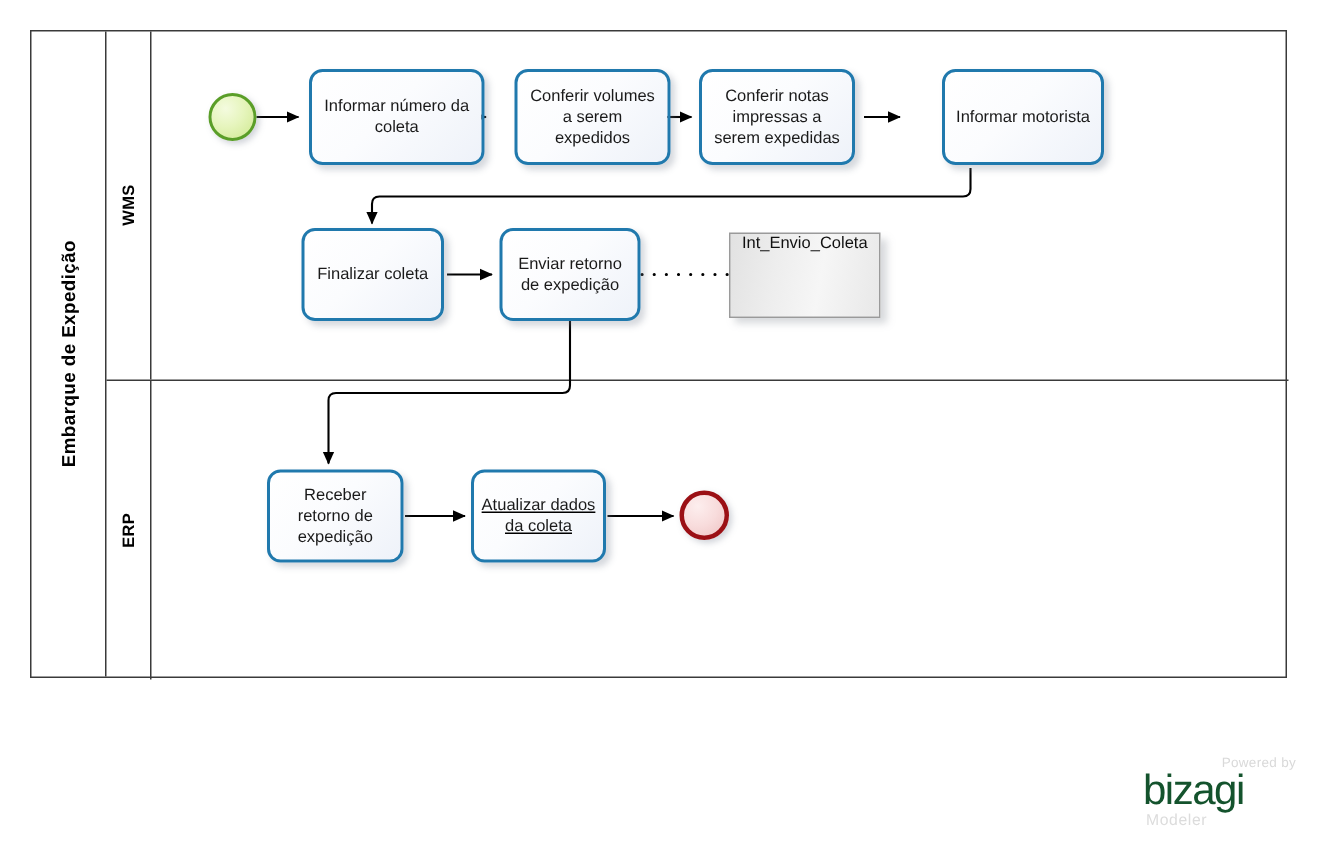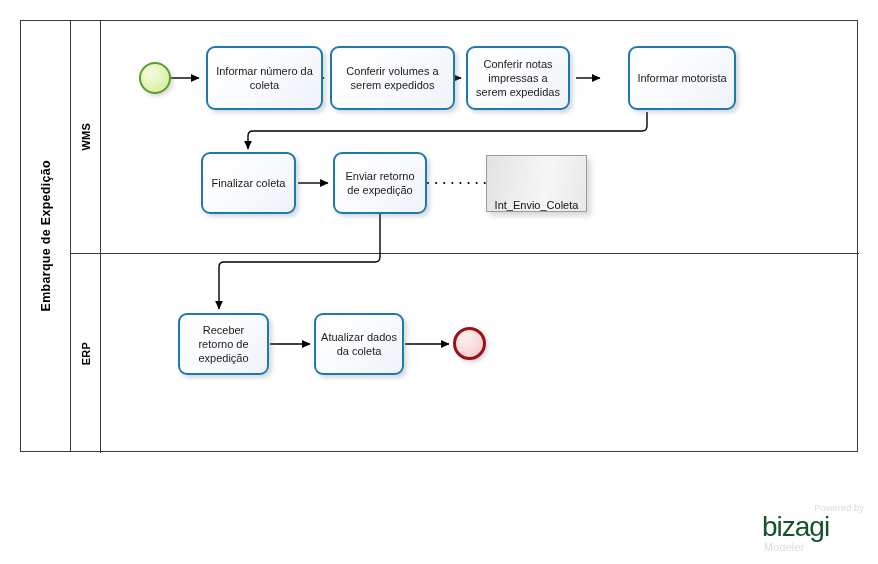--- a/index.html
+++ b/index.html
@@ -134,21 +134,21 @@
   }
 
   
   .data-object {
     position: absolute;
     box-sizing: border-box;
     border: 1px solid #9a9a9a;
     background: linear-gradient(100deg, #e2e2e2 0%, #ededed 30%, #f6f6f6 60%, #e8e8e8 100%);
     box-shadow: 4px 4px 5px rgba(140,145,155,0.35);
     display: flex;
-    align-items: flex-end;
+    align-items: flex-start;
     justify-content: center;
   }
   .data-object-label {
     font-size: 11px;
     color: #111111;
   }
 
   
   #connectors {
     position: absolute;
@@ -243,21 +243,21 @@
   </svg>
 
   <div id="shapes">
 
     <div class="start-event" style="left:139px; top:62px; width:32px; height:32px;"></div>
 
     <div class="task" style="left:206px; top:46px; width:117px; height:64px;">
       <span class="task-label">Informar número da coleta</span>
     </div>
 
-    <div class="task" style="left:330px; top:46px; width:125px; height:64px;">
+    <div class="task" style="left:343px; top:46px; width:104px; height:64px;">
       <span class="task-label">Conferir volumes a serem expedidos</span>
     </div>
 
     <div class="task" style="left:466px; top:46px; width:104px; height:64px;">
       <span class="task-label">Conferir notas impressas a serem expedidas</span>
     </div>
 
     <div class="task" style="left:628px; top:46px; width:108px; height:64px;">
       <span class="task-label">Informar motorista</span>
     </div>
@@ -271,21 +271,21 @@
     </div>
 
     <div class="data-object" style="left:486px; top:155px; width:101px; height:57px;">
       <span class="data-object-label">Int_Envio_Coleta</span>
     </div>
 
     <div class="task" style="left:178px; top:313px; width:91px; height:62px;align-items:center;">
       <span class="task-label">Receber retorno de expedição</span>
     </div>
 
-    <div class="task" style="left:314px; top:313px; width:90px; height:62px;">
+    <div class="task" style="left:314px; top:313px; width:90px; height:62px;text-decoration:underline;">
       <span class="task-label">Atualizar dados da coleta</span>
     </div>
 
     <div class="end-event" style="left:453px; top:327px; width:33px; height:33px;"></div>
 
   </div>
 
   <div class="watermark">
     <div class="wm-powered">Powered by</div>
     <div class="wm-brand">bizagi</div>

